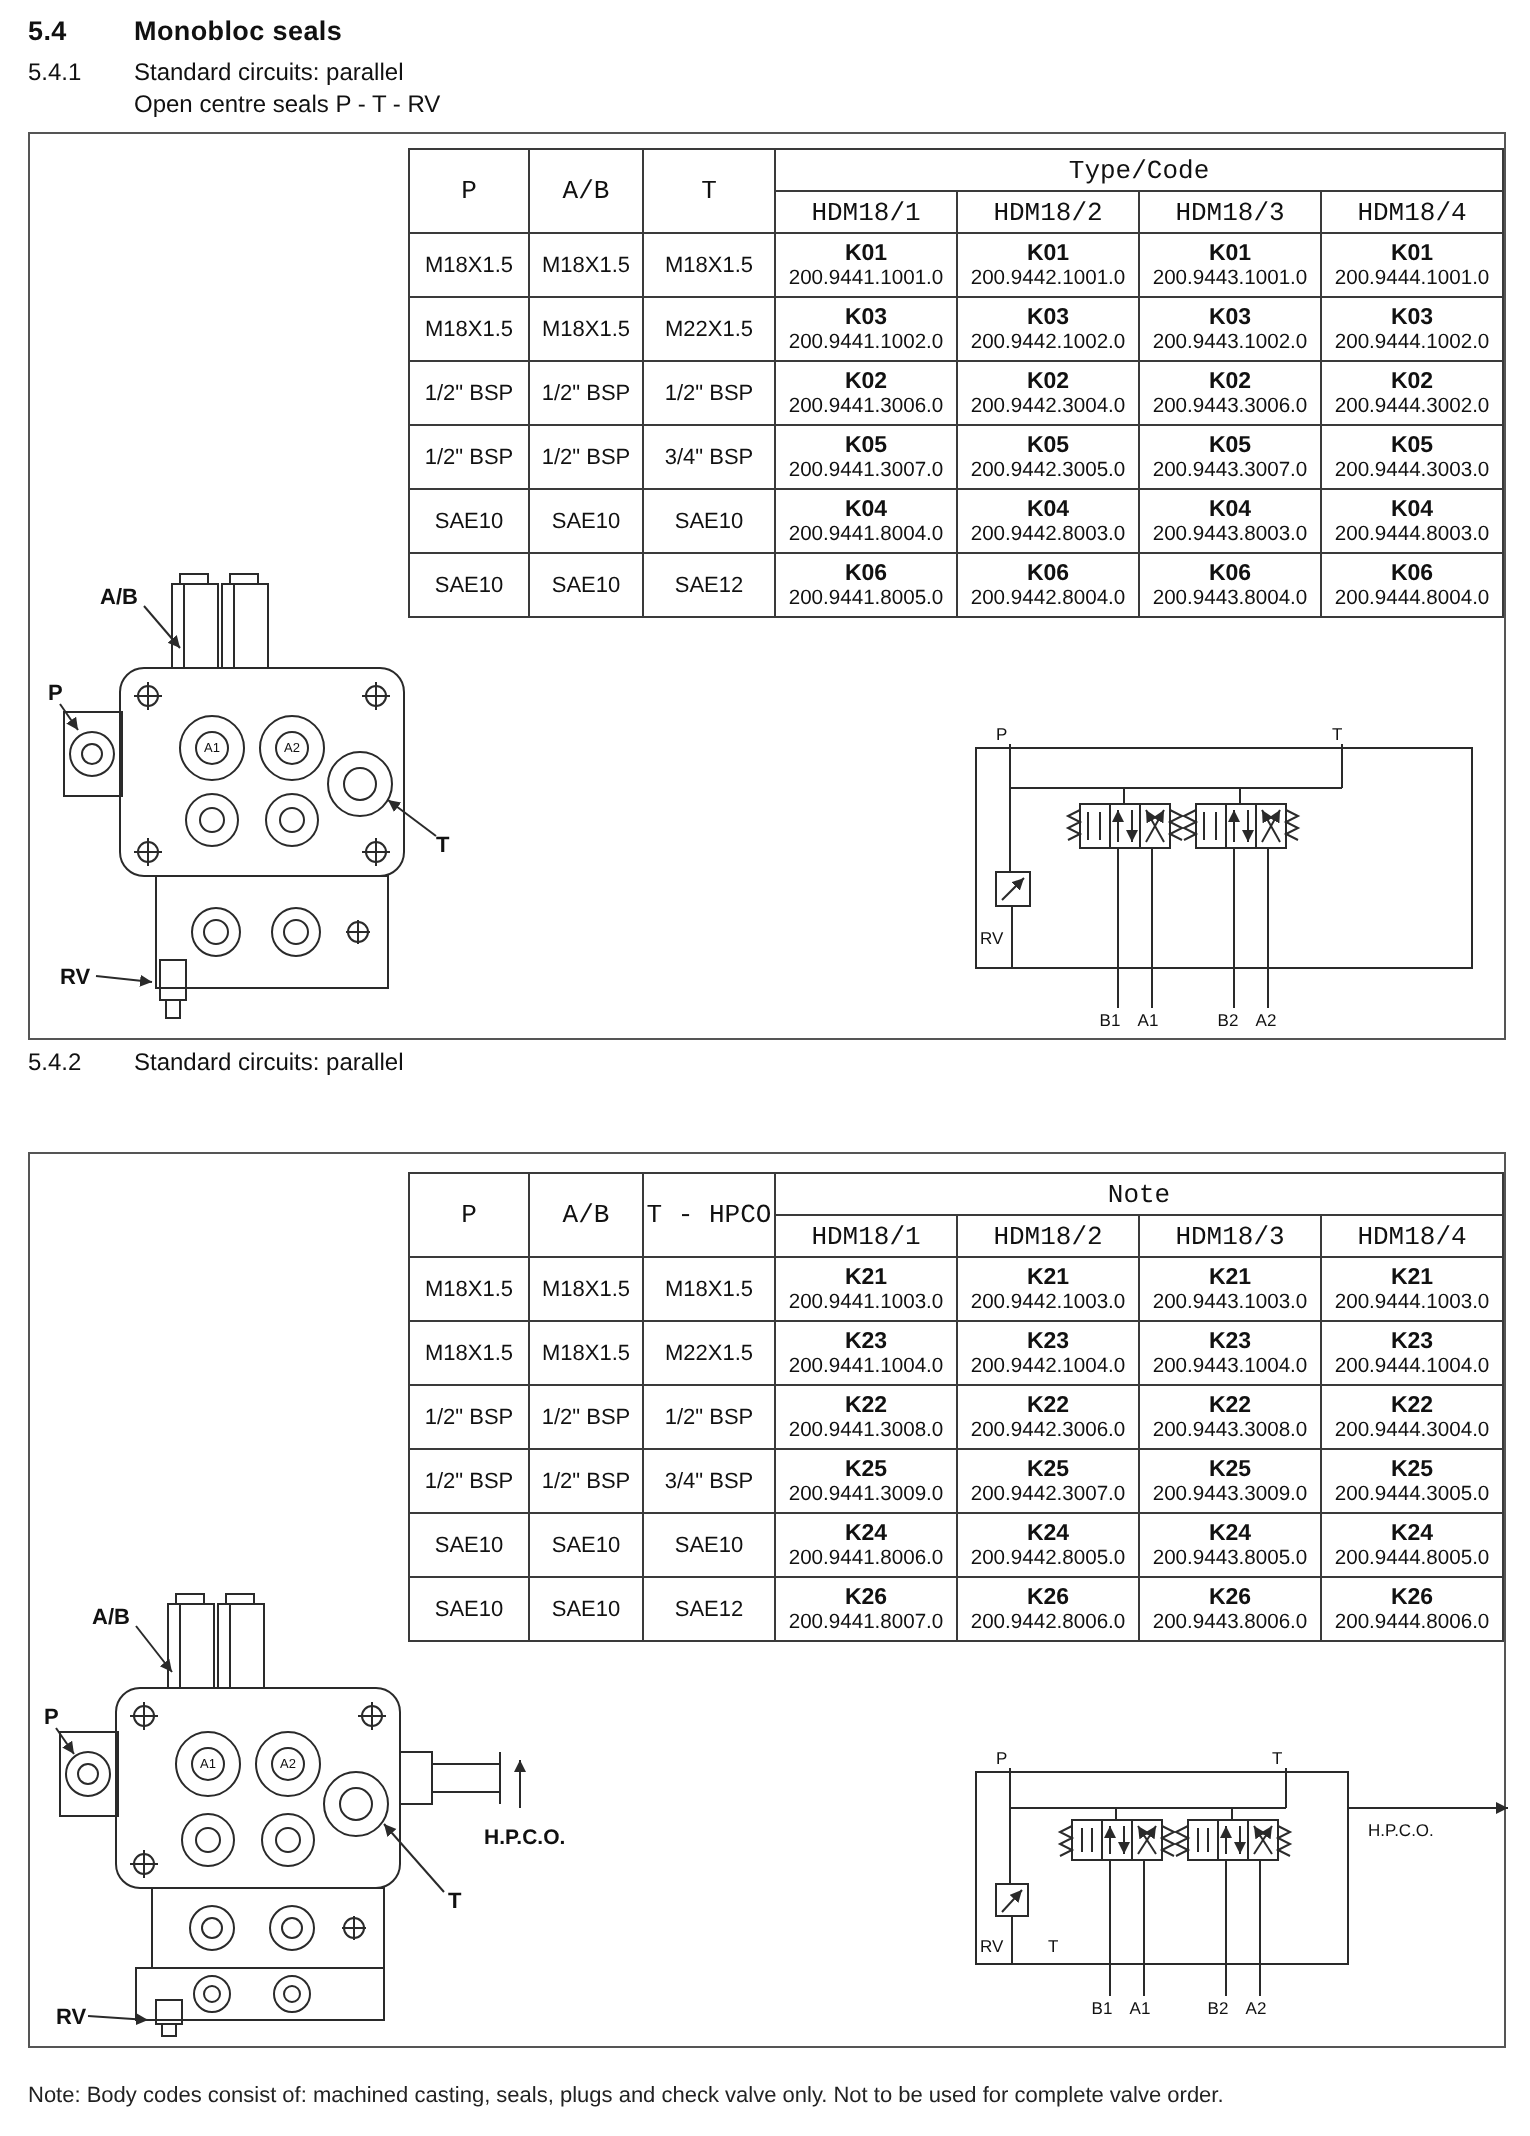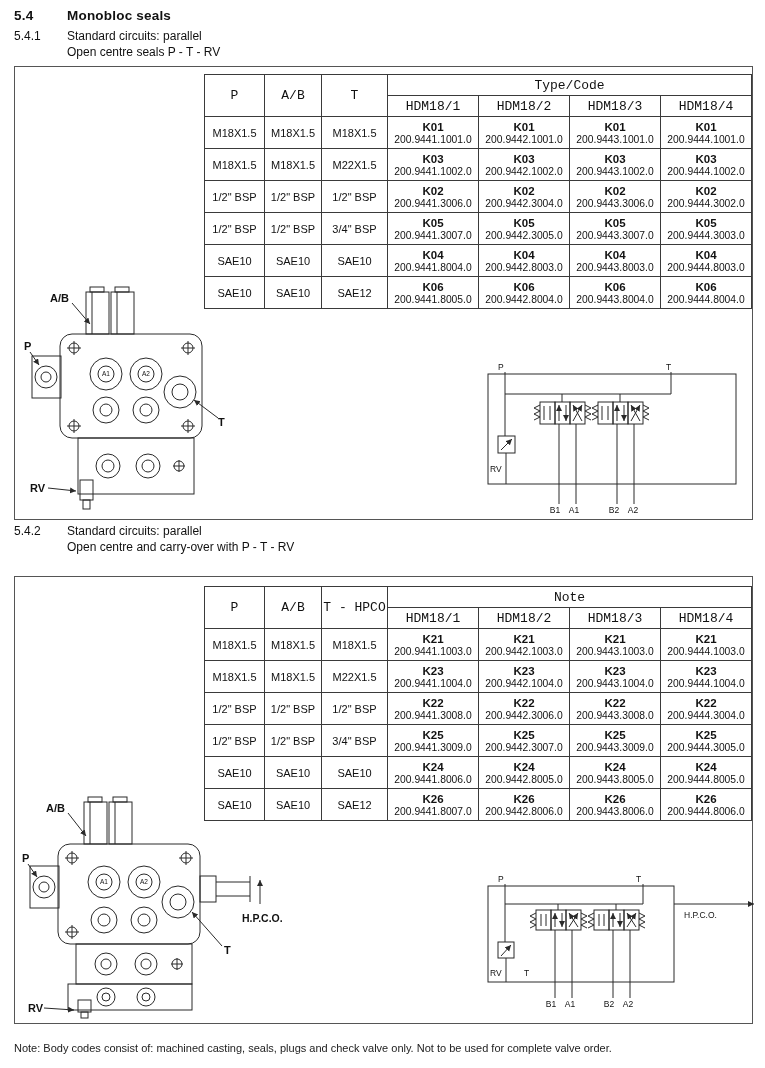--- a/index.html
+++ b/index.html
@@ -318,24 +318,20 @@
       <line x1="156" y1="64" x2="156" y2="144"></line>
     <text class="slbl" x="77" y="153" text-anchor="middle">B1</text>
     <text class="slbl" x="96" y="153" text-anchor="middle">A1</text>
     <text class="slbl" x="136" y="153" text-anchor="middle">B2</text>
     <text class="slbl" x="155" y="153" text-anchor="middle">A2</text>
   </svg>
 
   <div class="hrow h12" style="top:524px">
     <span class="hnum">5.4.2</span>
     <span>Standard circuits: parallel</span>
-  </div>
-  <div class="hrow h12" style="top:540px">
-    <span class="hnum"></span>
-    <span>Open centre and carry-over with P - T - RV</span>
   </div>
   <div class="hrow h12" style="top:583px">
     <span class="hnum"></span>
     <span>H.P.C.O</span>
   </div>
 
   <div class="box" id="box2"></div>
 
   <table class="codes" id="table2">
     <colgroup>

